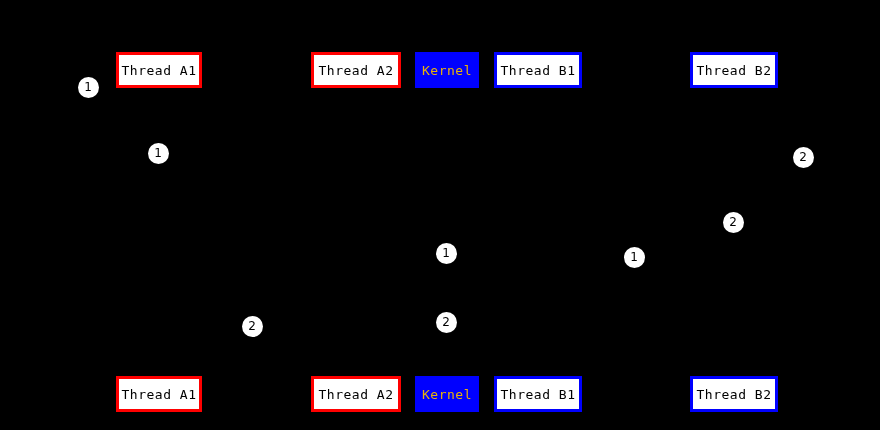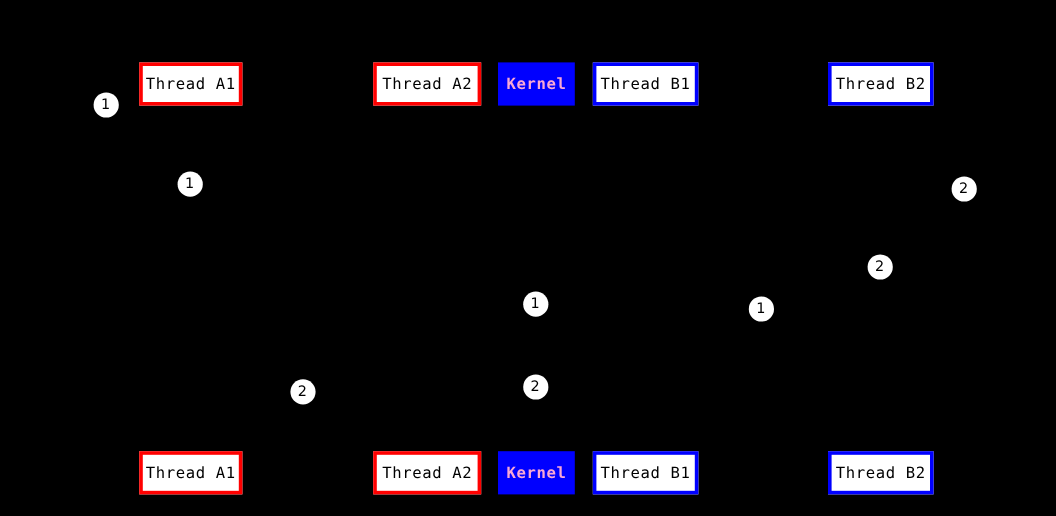--- a/index.html
+++ b/index.html
@@ -31,22 +31,21 @@
   }
   .lifeline-box.outline {
     background: #ffffff;
     border-style: solid;
     border-width: 3px;
     color: #000000;
   }
   .lifeline-box.filled {
     border-style: solid;
     border-width: 0px;
-    color: #f9a8d4;
-    font-weight: bold;
+    color: #eab308;
   }
 
   
   .lifeline-line {
     position: absolute;
     width: 1px;
     background: #000000;
   }
 
   

